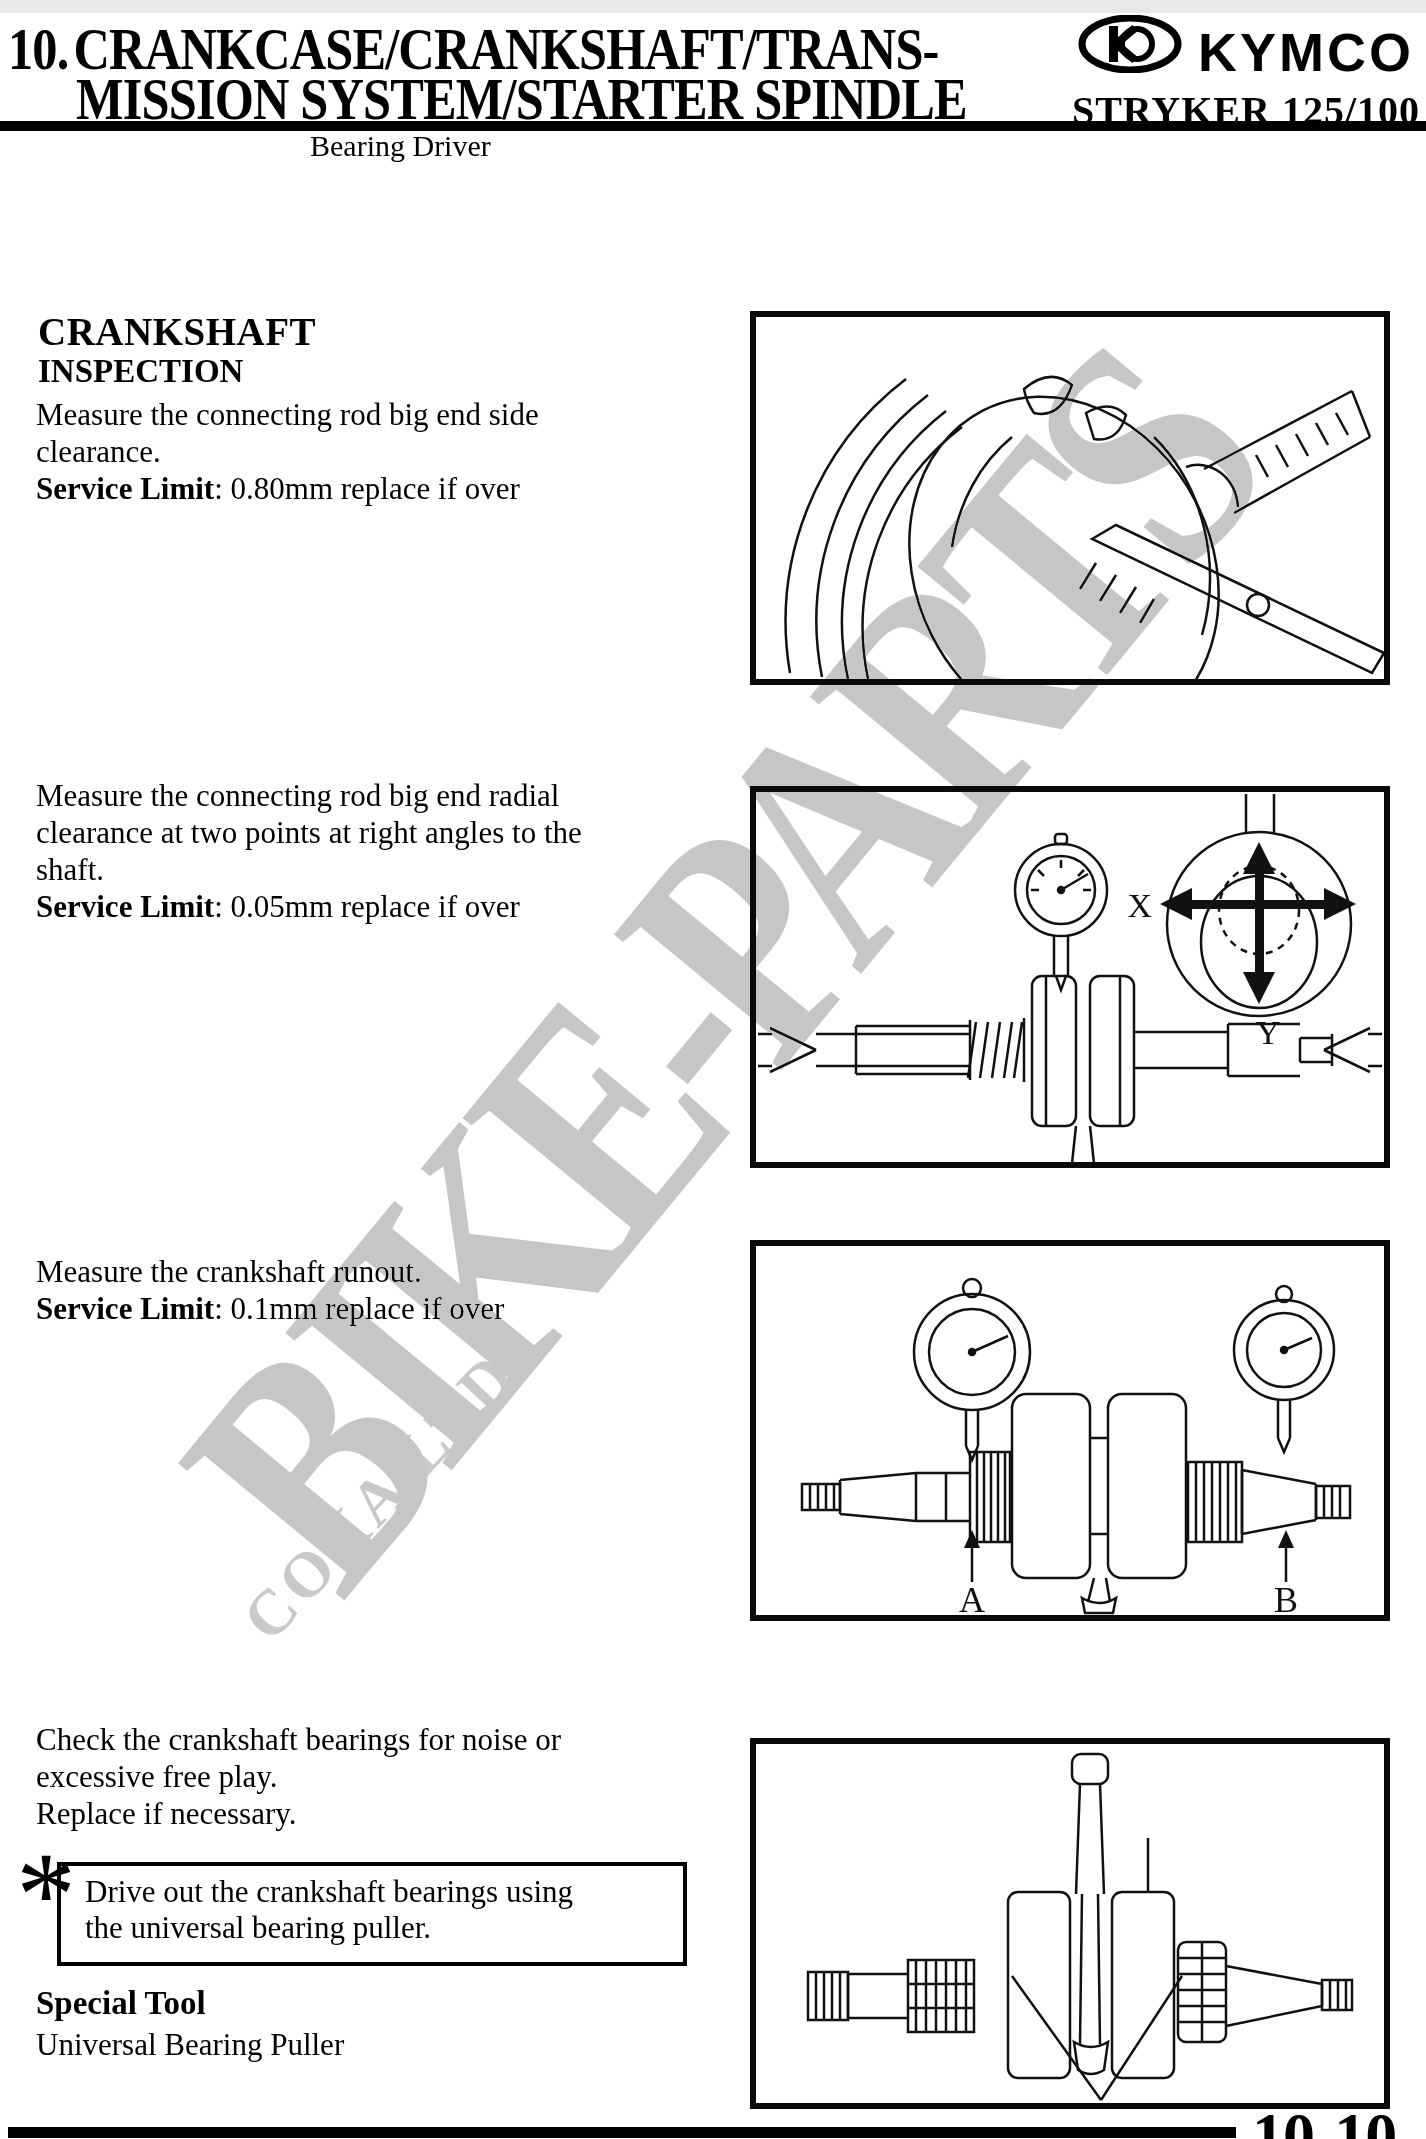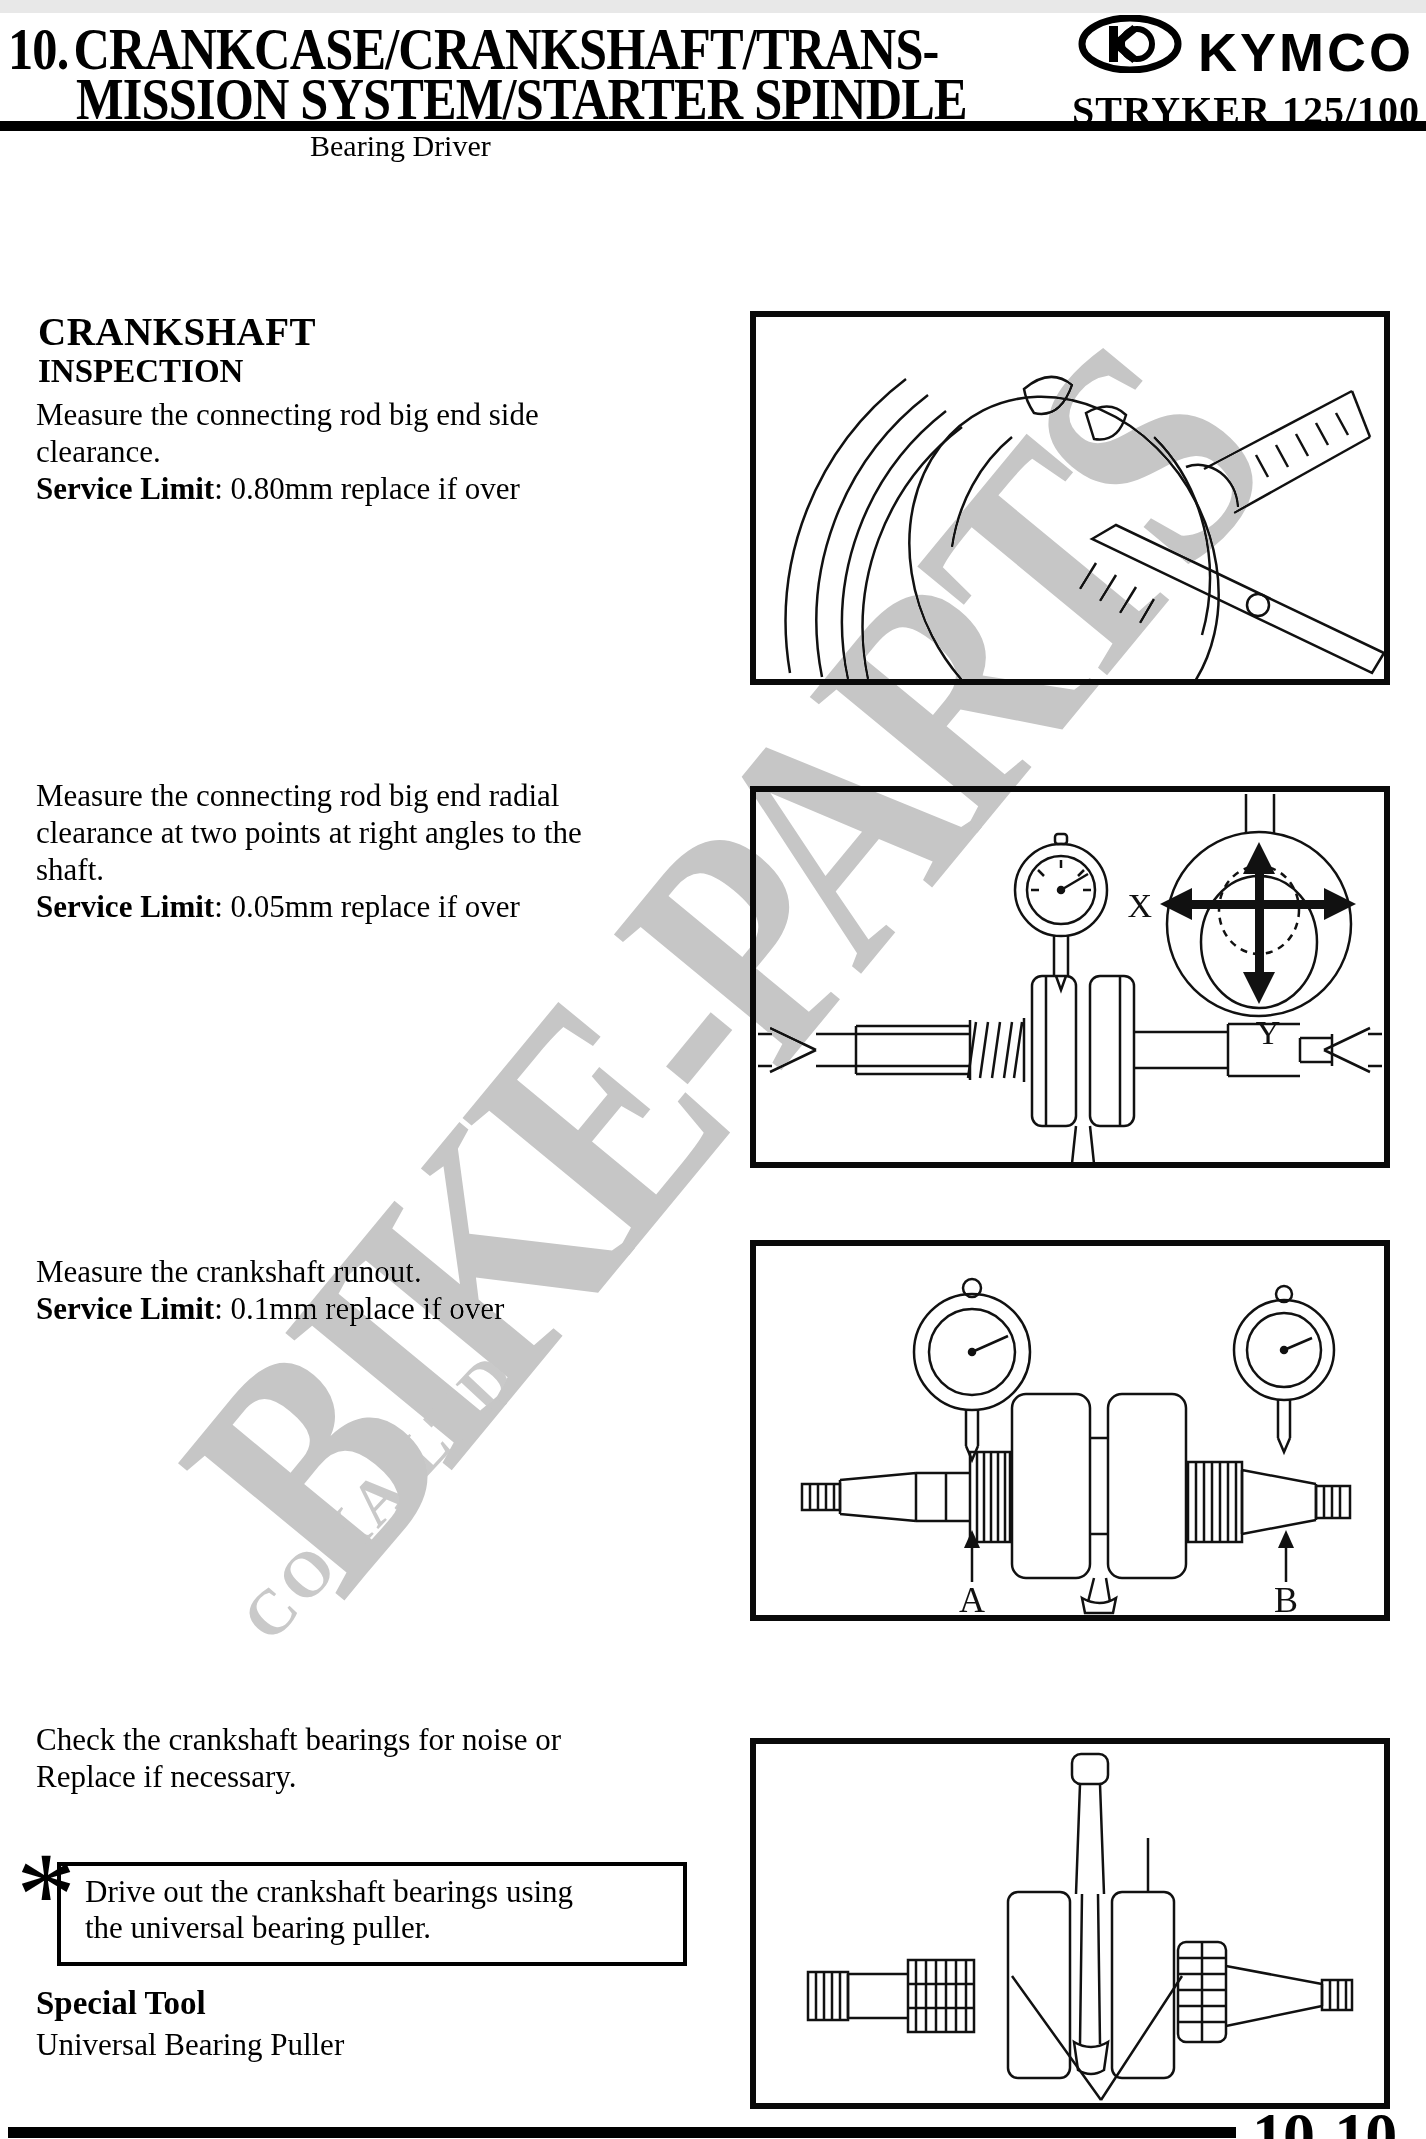--- a/index.html
+++ b/index.html
@@ -114,20 +114,21 @@
     <span class="svc"><b>Service Limit</b><span>: 0.05mm replace if over</span></span>
   </div>
 
   <div class="abs para p3">
     <span class="ln">Measure the crankshaft runout.</span>
     <span class="svc"><b>Service Limit</b><span>: 0.1mm replace if over</span></span>
   </div>
 
   <div class="abs para p4">
     <span class="ln">Check the crankshaft bearings for noise or</span>
+    <span class="ln">excessive free play.</span>
     <span class="ln">Replace if necessary.</span>
   </div>
 
   <div class="abs note-ast">*</div>
   <div class="abs note-box">
     <span class="ln" style="display:block">Drive out the crankshaft bearings using</span>
     <span class="ln" style="display:block">the universal bearing puller.</span>
   </div>
 
   <div class="abs tool-label">Special Tool</div>

